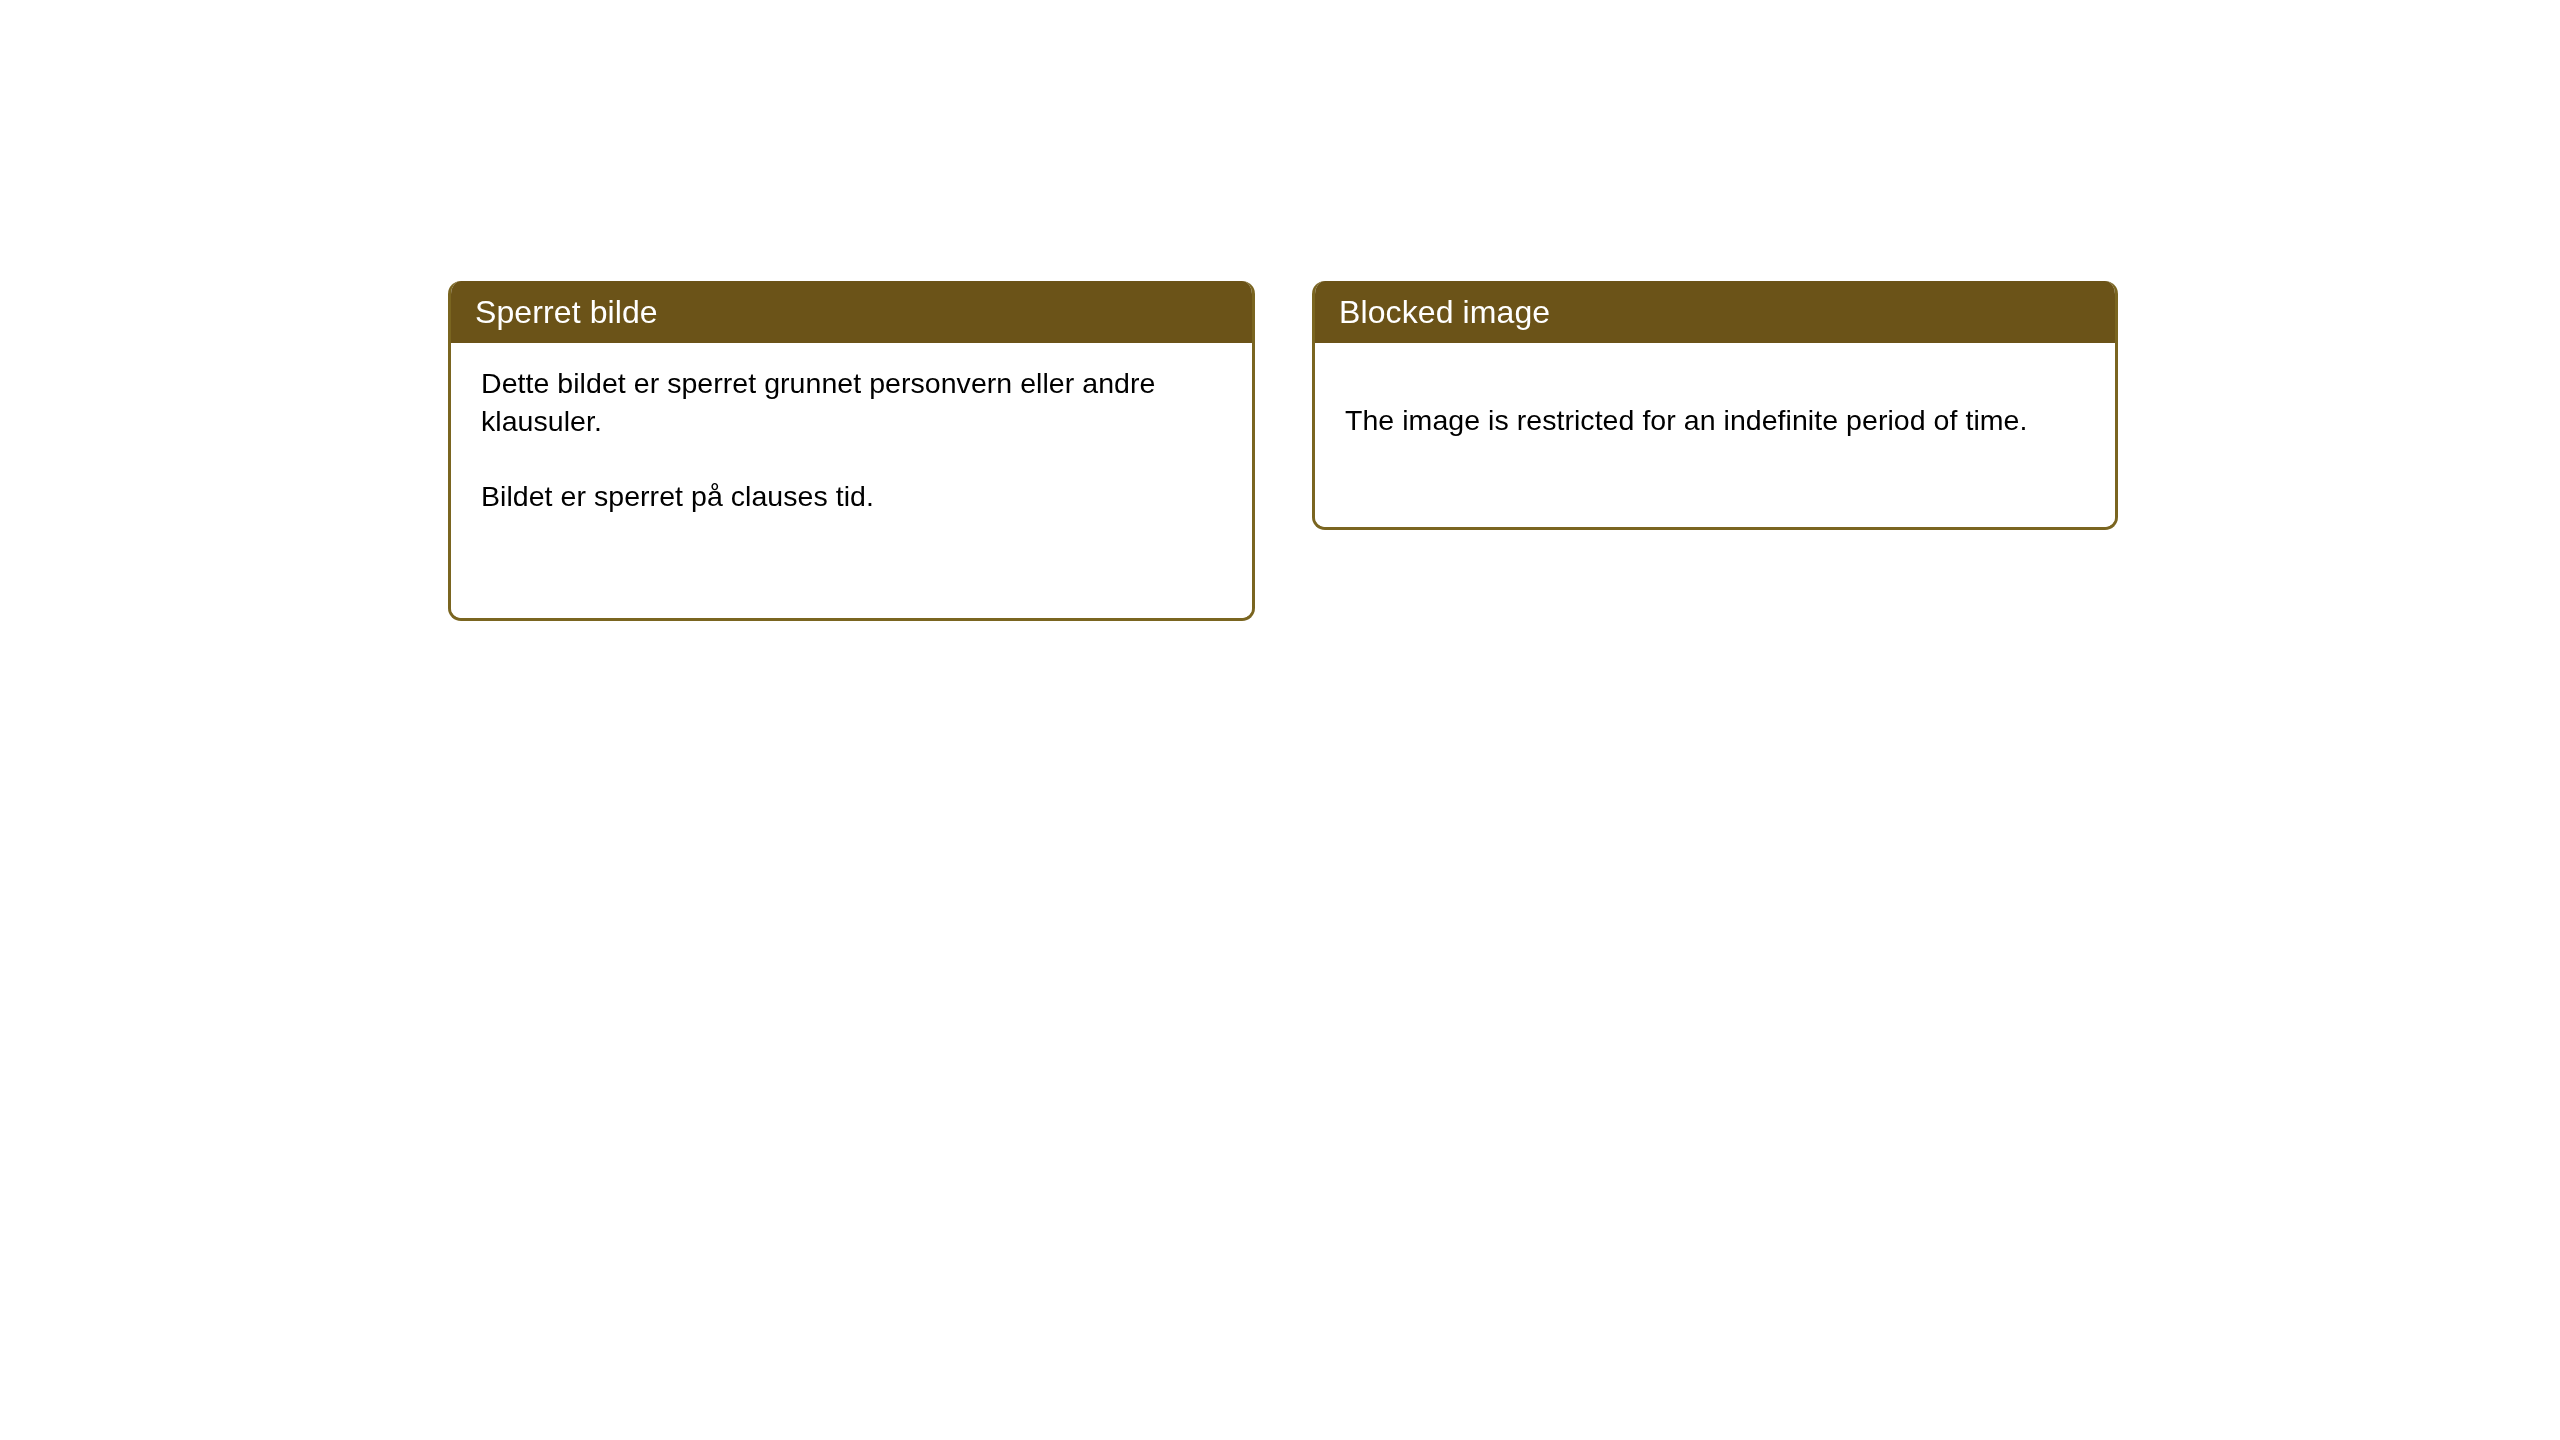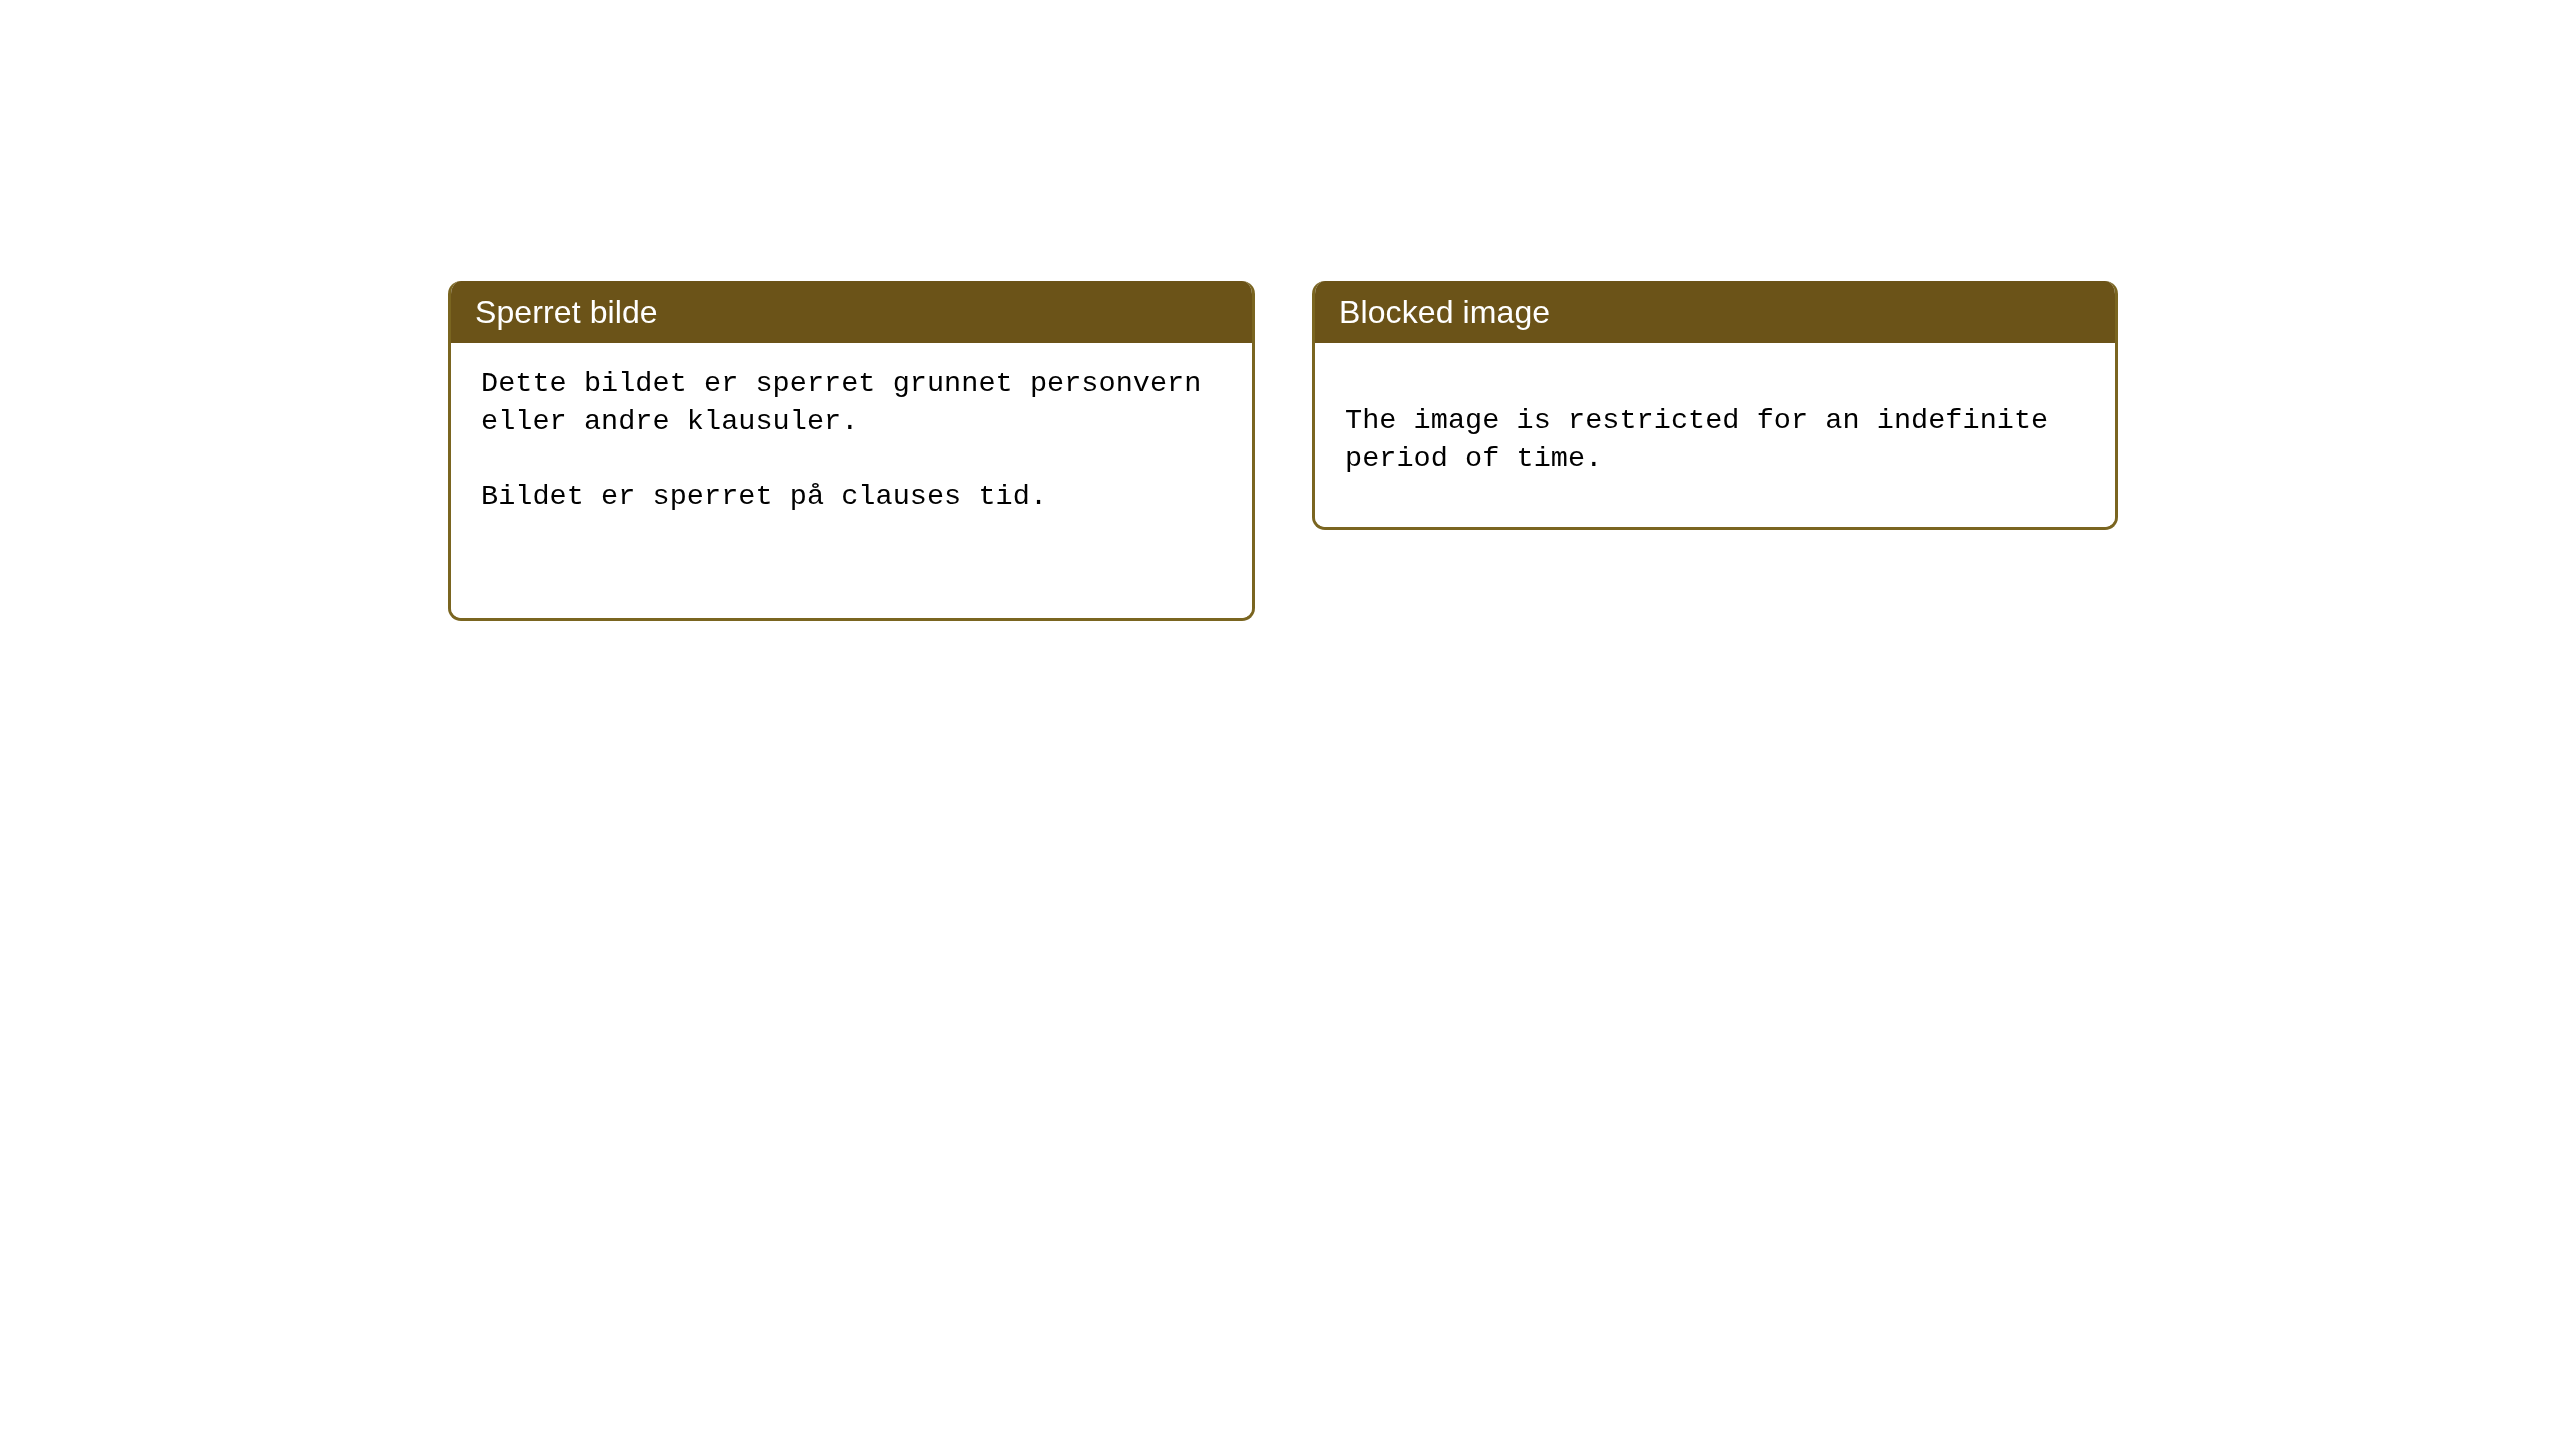--- a/index.html
+++ b/index.html
@@ -60,21 +60,20 @@
     font-weight: 400;
     letter-spacing: 0.1px;
     white-space: nowrap;
   }
 
   .card-body {
     flex: 1 1 auto;
     padding: 22px 8px 0 30px;
     box-sizing: border-box;
     background: #ffffff;
-    font-family: Liberation Mono, monospace;
   }
 
   .card-paragraph {
     color: #000000;
     font-size: 28.5px;
     line-height: 1.33;
     font-weight: 400;
     margin: 0;
     letter-spacing: 0.05px;
   }

